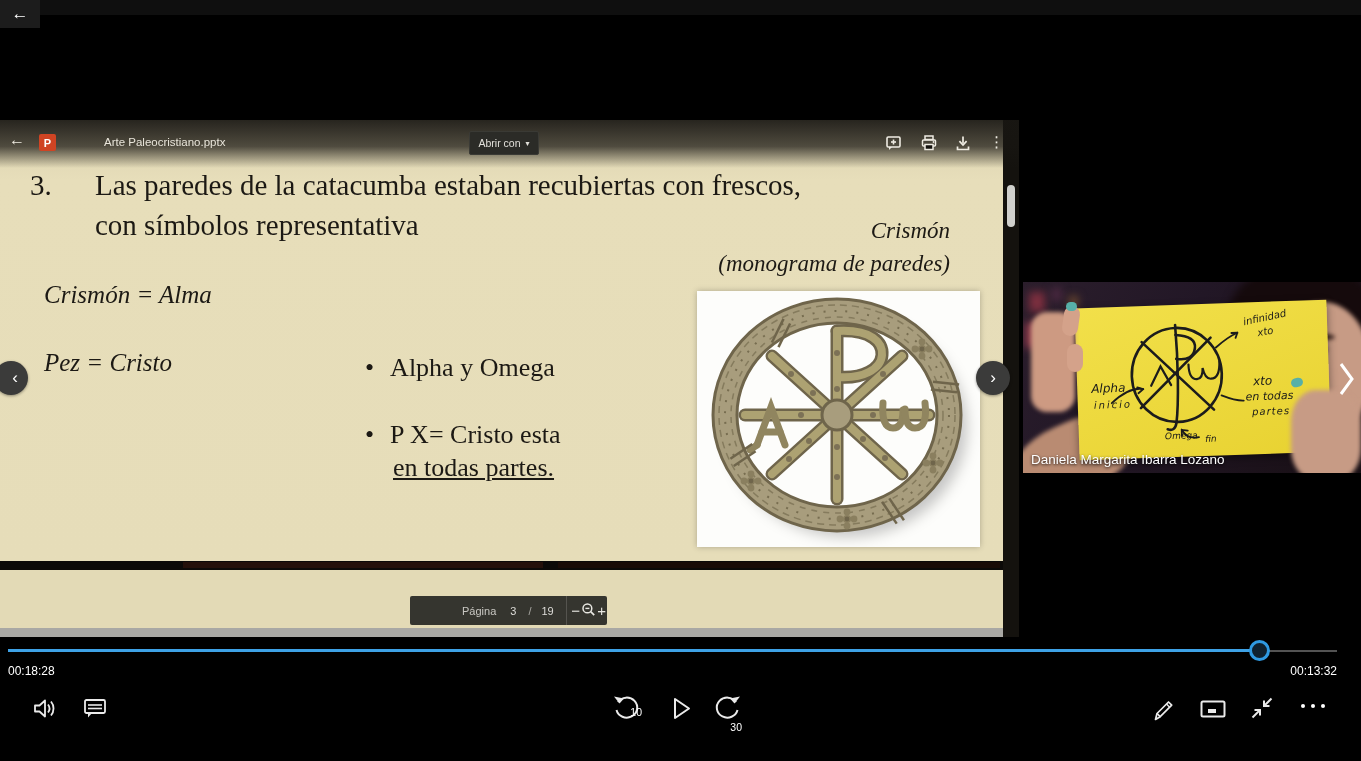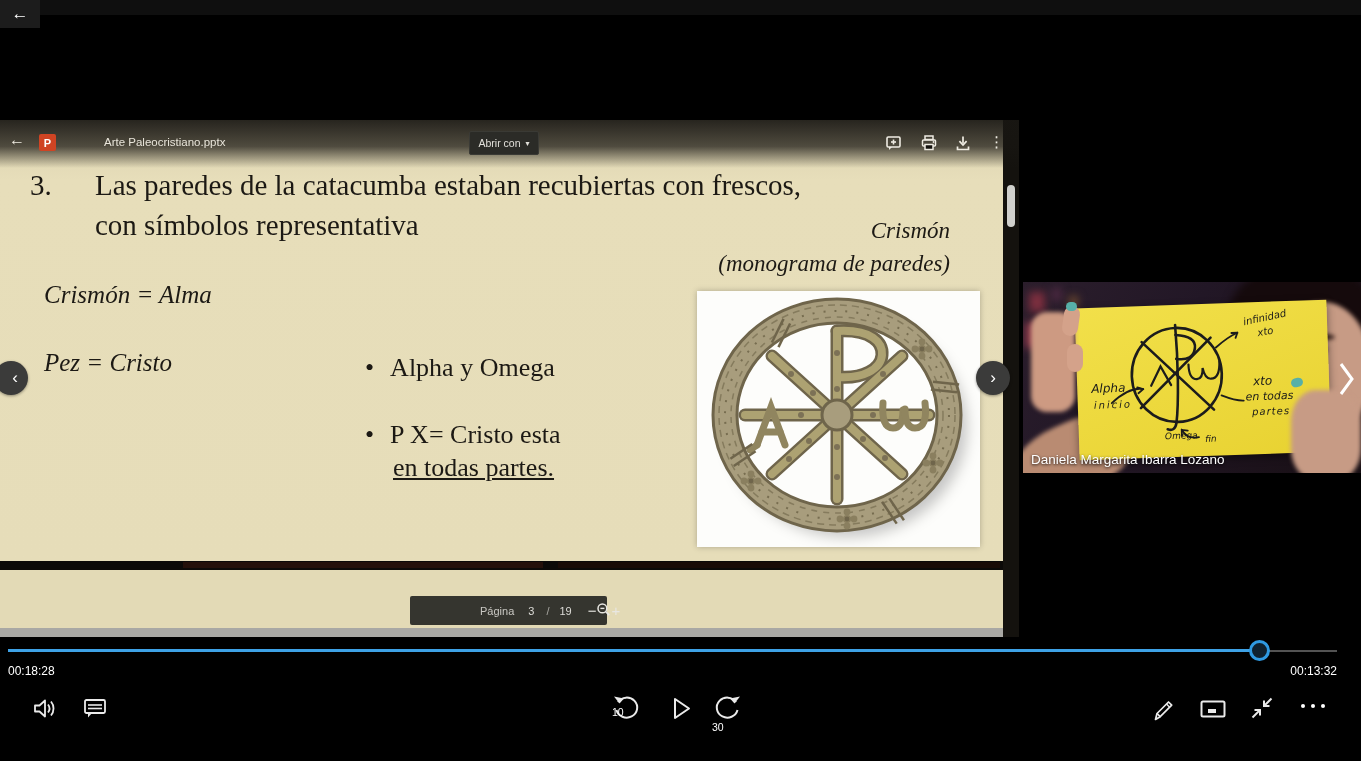--- a/index.html
+++ b/index.html
@@ -51,21 +51,21 @@
   .blur2{filter:blur(4px);}
   .paper{left:54px;top:22px;width:252px;height:152px;background:linear-gradient(160deg,#f2e04a,#e8d231);
          transform:rotate(-2deg);box-shadow:0 3px 8px rgba(0,0,0,.45);}
   .hand-note{position:absolute;color:#191919;font-size:10px;font-style:italic;font-family:"DejaVu Sans",sans-serif;white-space:nowrap;}
   
   .timeline-blue{left:8px;top:649px;width:1243px;height:3px;background:#3ea2e6;}
   .timeline-gray{left:1269px;top:650px;width:68px;height:2px;background:#535353;}
   .knob{left:1249px;top:640px;width:15px;height:15px;border-radius:50%;background:#0f2230;border:3px solid #2f9ae2;}
   .timetext{color:#fff;font-size:12px;}
   .ctrl{color:#eaeaea;cursor:pointer;}
-  .skipnum{position:absolute;color:#fff;font-size:10.5px;width:30px;text-align:left;}
+  .skipnum{position:absolute;color:#fff;font-size:10.5px;width:30px;text-align:right;}
   .dots3{display:flex;gap:6px;}
   .dots3 i{width:4px;height:4px;border-radius:50%;background:#fff;}
 </style>
 </head>
 <body>
 
 <div id="screen">
 
   <div class="abs topstrip"></div>
   <div class="abs backbtn">
@@ -256,21 +256,21 @@
     <polyline points="15,8 4,23 15,38" fill="none" stroke="#ffffff" stroke-width="3"></polyline>
   </svg>
   <div class="abs navcirc" style="left:-6px;top:361px;">
     <span style="margin-left:8px;">‹</span>
   </div>
   <div class="abs navcirc" style="left:976px;top:361px;">
     <span>›</span>
   </div>
 
   <div class="abs pagebar">
-    <span style="margin-left:26px;color:#c9c8c3;padding-left:44px;">Página</span>
+    <span style="margin-left:8px;color:#c9c8c3;padding-left:44px;">Página</span>
     <span style="margin-left:14px;">3</span>
     <span style="margin-left:12px;color:#a7a6a1;">/</span>
     <span style="margin-left:10px;">19</span>
     <span class="sep" style="margin-left:12px;"></span>
     <span class="zbtn">−</span>
     <span class="zbtn">
       <svg width="15" height="15" viewBox="0 0 15 15">
           <circle cx="6.4" cy="6.4" r="4.4" fill="none" stroke="#e8e7e2" stroke-width="1.5"></circle>
           <line x1="4.4" y1="6.4" x2="8.4" y2="6.4" stroke="#e8e7e2" stroke-width="1.4"></line>
           <line x1="9.7" y1="9.7" x2="13.2" y2="13.2" stroke="#e8e7e2" stroke-width="1.7"></line>

